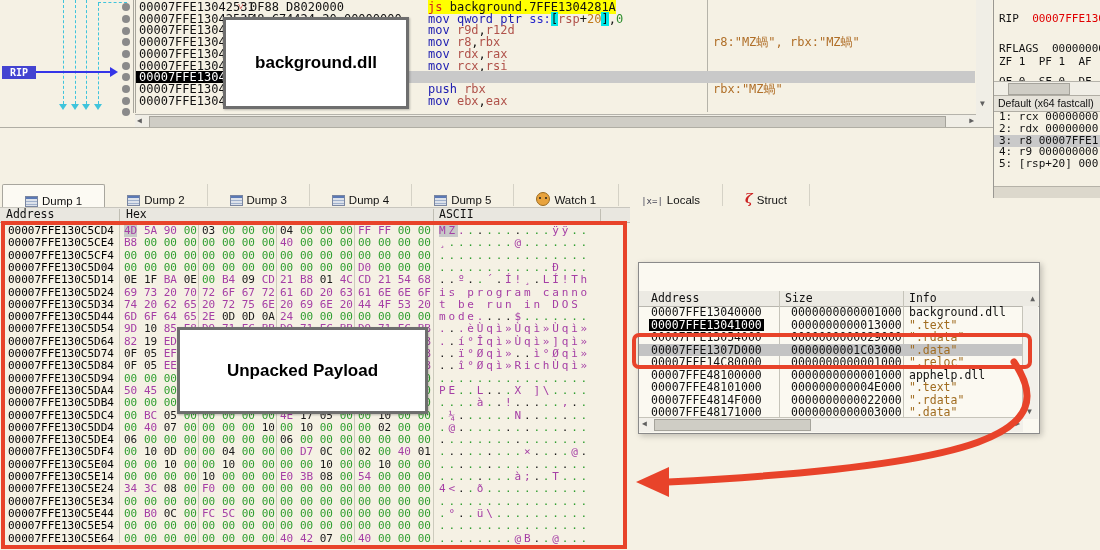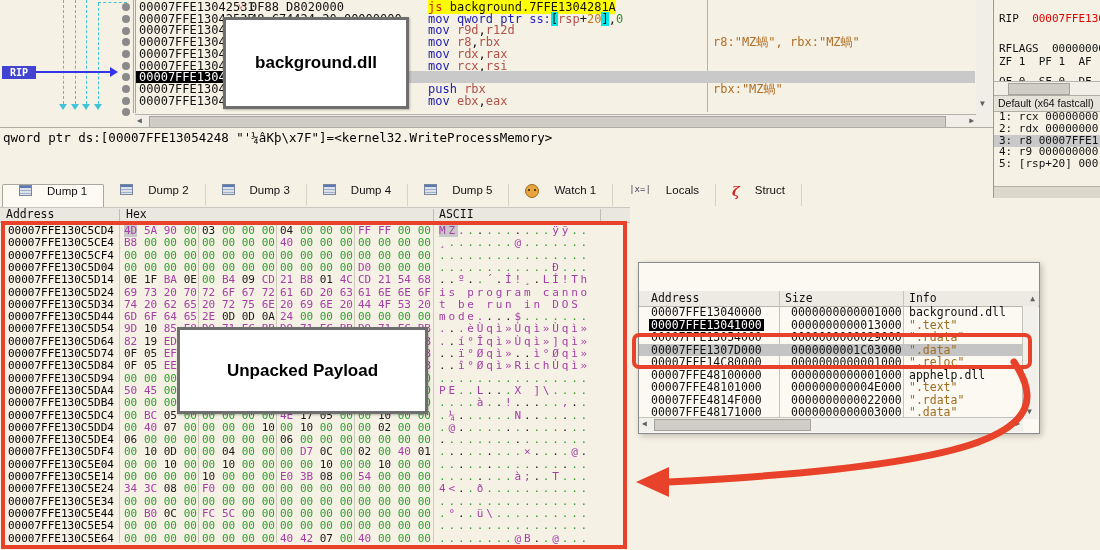--- a/index.html
+++ b/index.html
@@ -40,21 +40,21 @@
   #reg-conv{position:absolute;left:0;top:95px;width:107px;height:15px;background:#e6e3da;border-top:1px solid #b0ada4;border-bottom:1px solid #b0ada4;
             font-family:"Liberation Sans",sans-serif;font-size:10.5px;line-height:14px;padding-left:4px;}
   .argline{position:absolute;left:0;width:107px;height:12px;line-height:12px;padding-left:5px;white-space:pre;}
   #reg-divider{position:absolute;left:0;top:186px;width:107px;height:12px;background:#dcd8cc;border-top:1px solid #b5b2a8;}
 
   
   .statusline{position:absolute;left:3px;font-size:12.5px;white-space:pre;color:#000;}
 
   
   #tab-bar{position:absolute;left:2px;top:184px;height:23px;display:flex;font-family:"Liberation Sans",sans-serif;font-size:11.5px;}
-  .tab{position:relative;height:22px;display:flex;align-items:flex-start;padding:0 16px;gap:15px;border-right:1px solid #d5d2c6;color:#111;}
+  .tab{position:relative;height:22px;display:flex;align-items:flex-end;padding:0 22px;gap:4px;border-right:1px solid #d5d2c6;color:#111;}
   .tab.active{background:#fcfaf3;border:1px solid #a8a69e;border-bottom:none;border-radius:2px 2px 0 0;}
   .icon-dump{width:13px;height:11px;background:#dde2ea;border:1px solid #7a86a0;box-sizing:border-box;
              background-image:linear-gradient(#5b79b5 2px,transparent 2px,transparent 4px,#9fb0cc 4px,#9fb0cc 5px,transparent 5px,transparent 7px,#9fb0cc 7px,#9fb0cc 8px,transparent 8px);}
   .icon-watch{width:12px;height:12px;border-radius:50%;background:#e8a33d;border:1px solid #9c6b1e;position:relative;}
   .icon-watch:before{content:"";position:absolute;left:2px;top:4px;width:2px;height:2px;background:#222;border-radius:50%;}
   .icon-watch:after{content:"";position:absolute;right:2px;top:4px;width:2px;height:2px;background:#222;border-radius:50%;}
   .icon-locals{font-family:"DejaVu Sans Mono",monospace;font-size:9px;color:#445;}
   .icon-struct{font-family:"DejaVu Serif",serif;font-size:13px;color:#c22;font-style:italic;font-weight:bold;}
 
   
@@ -171,21 +171,20 @@
     <div class="regline" style="top:68px;margin-top:8px;">OF 0  SF 0  DF</div>
     <div class="abs" style="left:0;top:81px;width:107px;height:13px;background:#f0eee6;border-top:1px solid #b5b3ab;">
       <span class="scroll-arrow" style="left:2px;">◀</span>
       <div class="scroll-thumb" style="left:14px;top:1px;width:60px;height:10px;"></div>
     </div>
     <div id="reg-conv">Default (x64 fastcall)</div>
     <div id="reg-args"><div class="argline" style="top: 111px;">1: rcx 00000000</div><div class="argline" style="top: 122.8px;">2: rdx 00000000</div><div class="argline" style="top: 134.6px; background: rgb(201, 201, 201);">3: r8 00007FFE1</div><div class="argline" style="top: 146.4px;">4: r9 000000000</div><div class="argline" style="top: 158.2px;">5: [rsp+20] 000</div></div>
     <div id="reg-divider"></div>
   </div>
 
-  <div class="statusline" style="top:130px;">qword ptr ds:[00007FFE13054248 "'¼âKþ\x7F"]=&lt;kernel32.WriteProcessMemory&gt;</div>
 
   <div id="tab-bar">
       <div class="tab active">
         <span class="icon-dump"></span>
         <span>Dump 1</span>
       </div>
       <div class="tab">
         <span class="icon-dump"></span>
         <span>Dump 2</span>
       </div>

